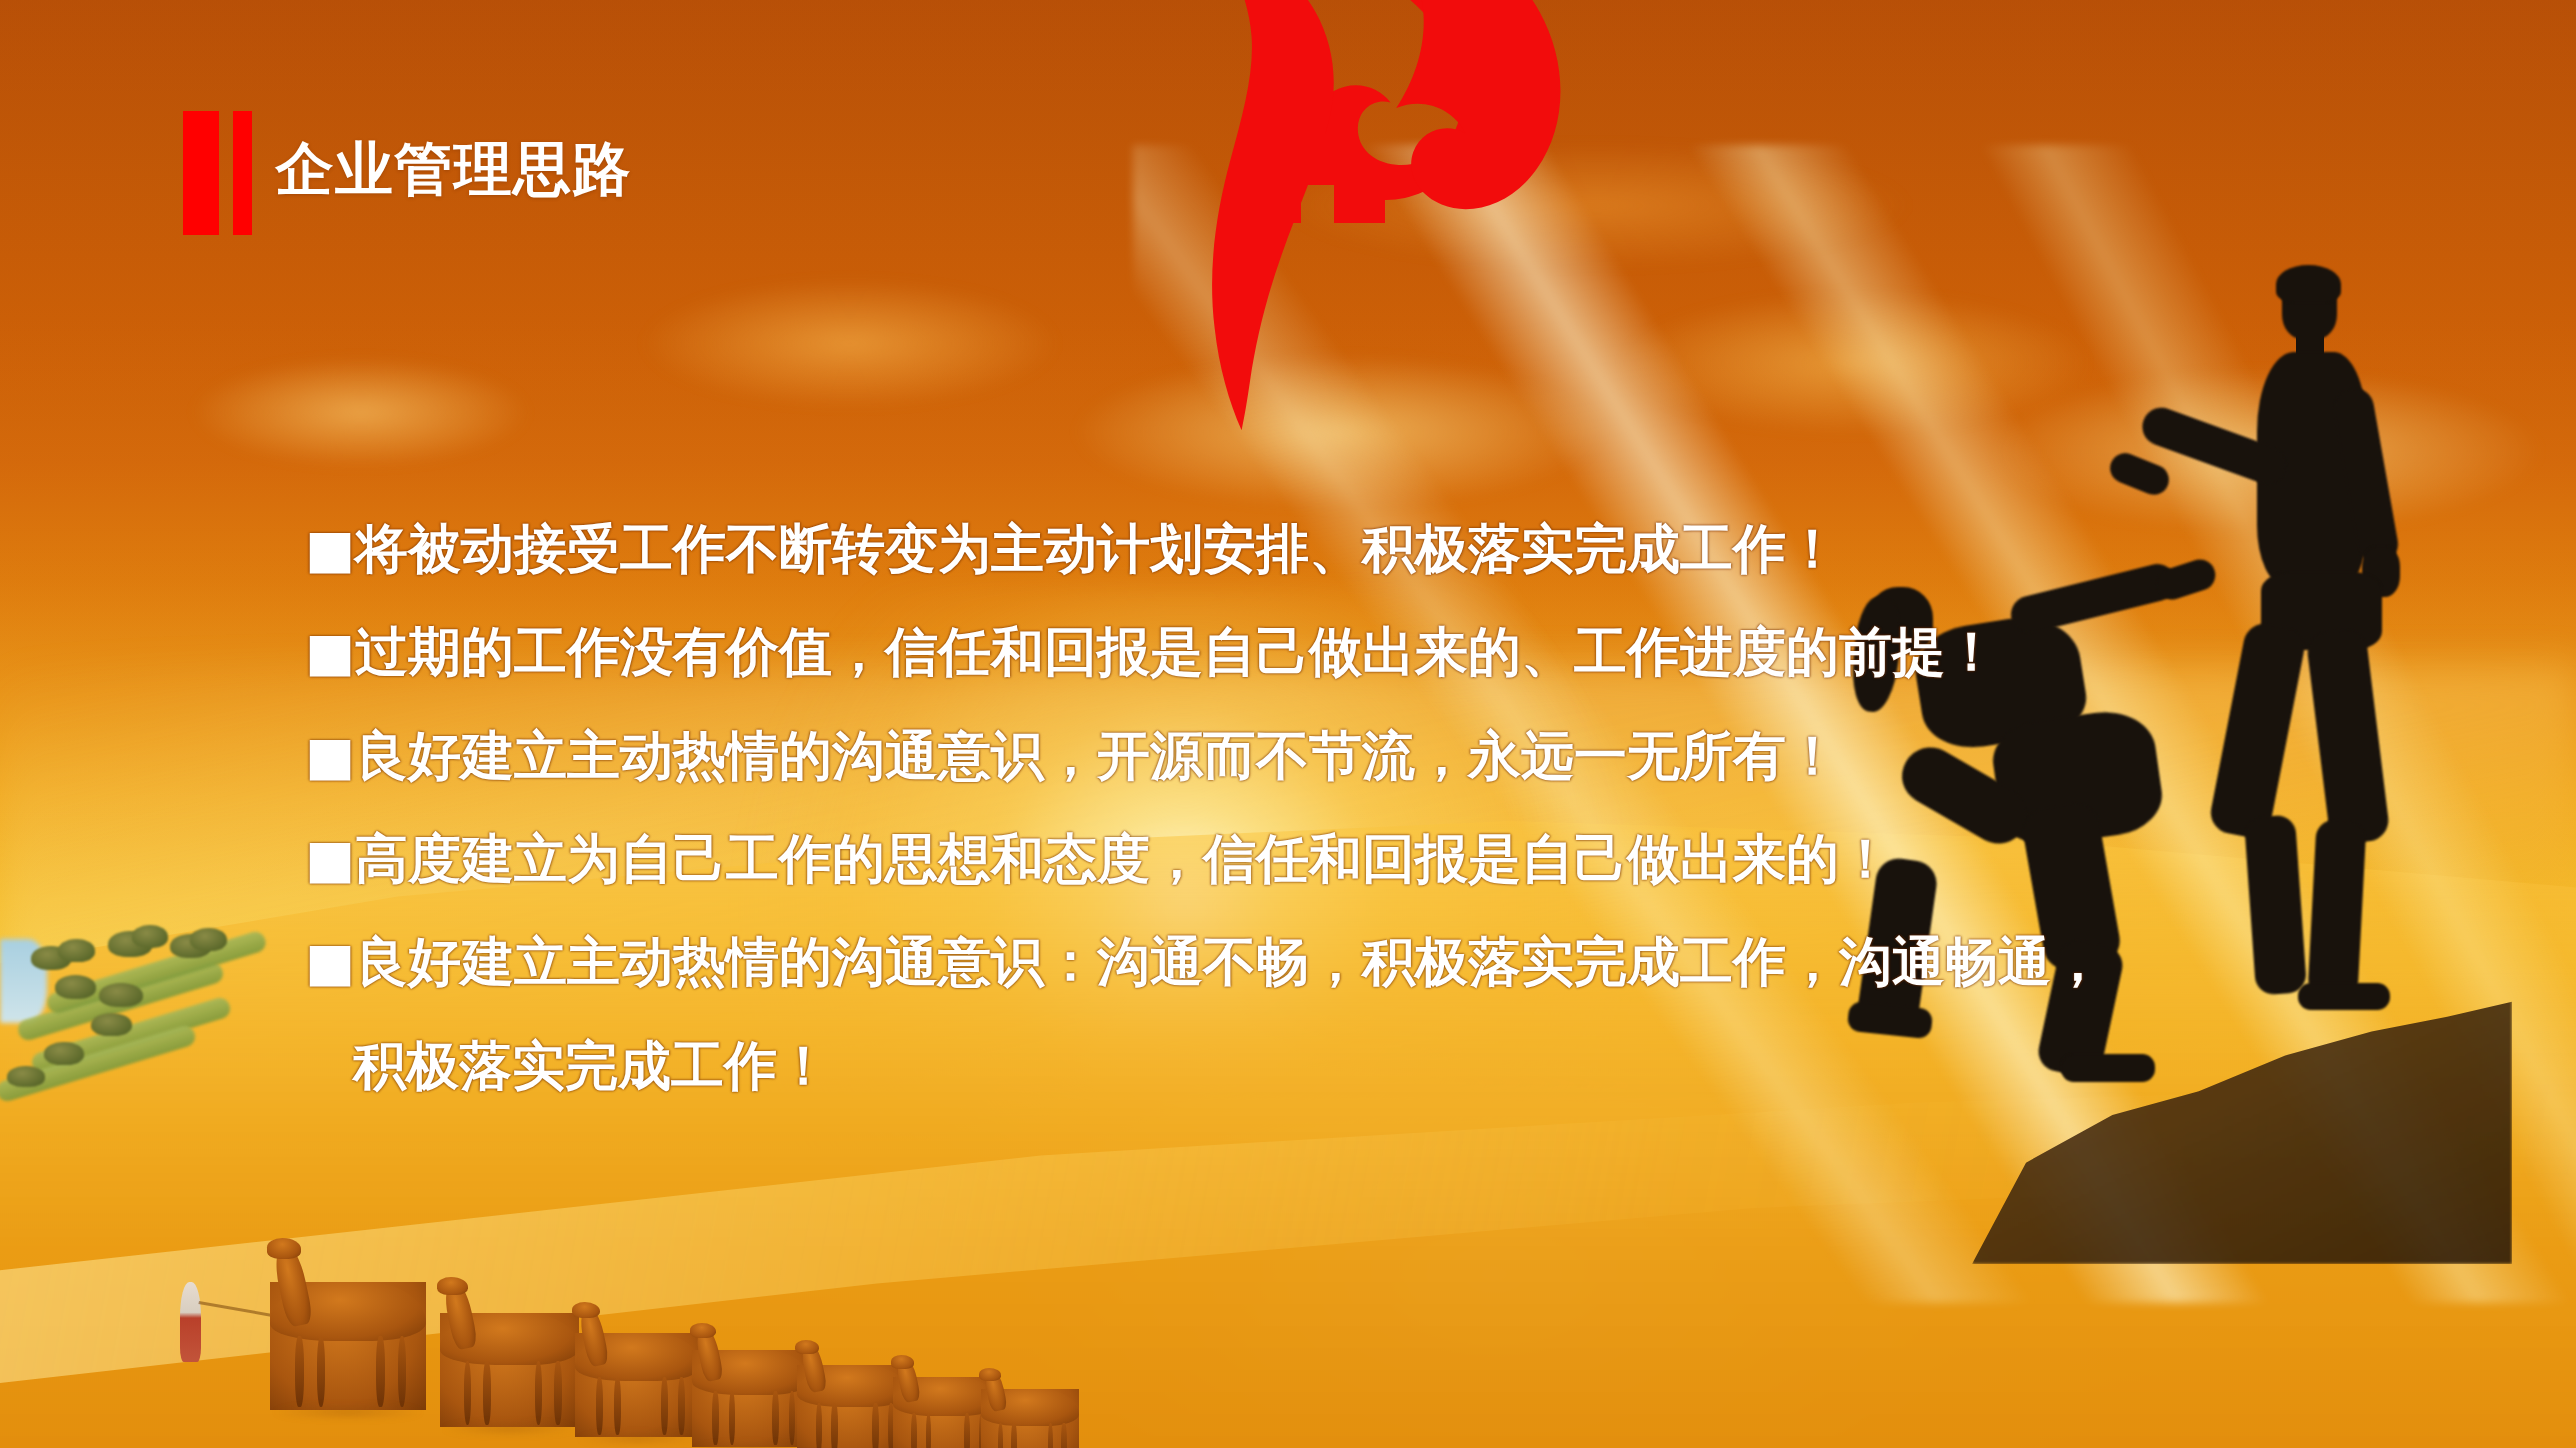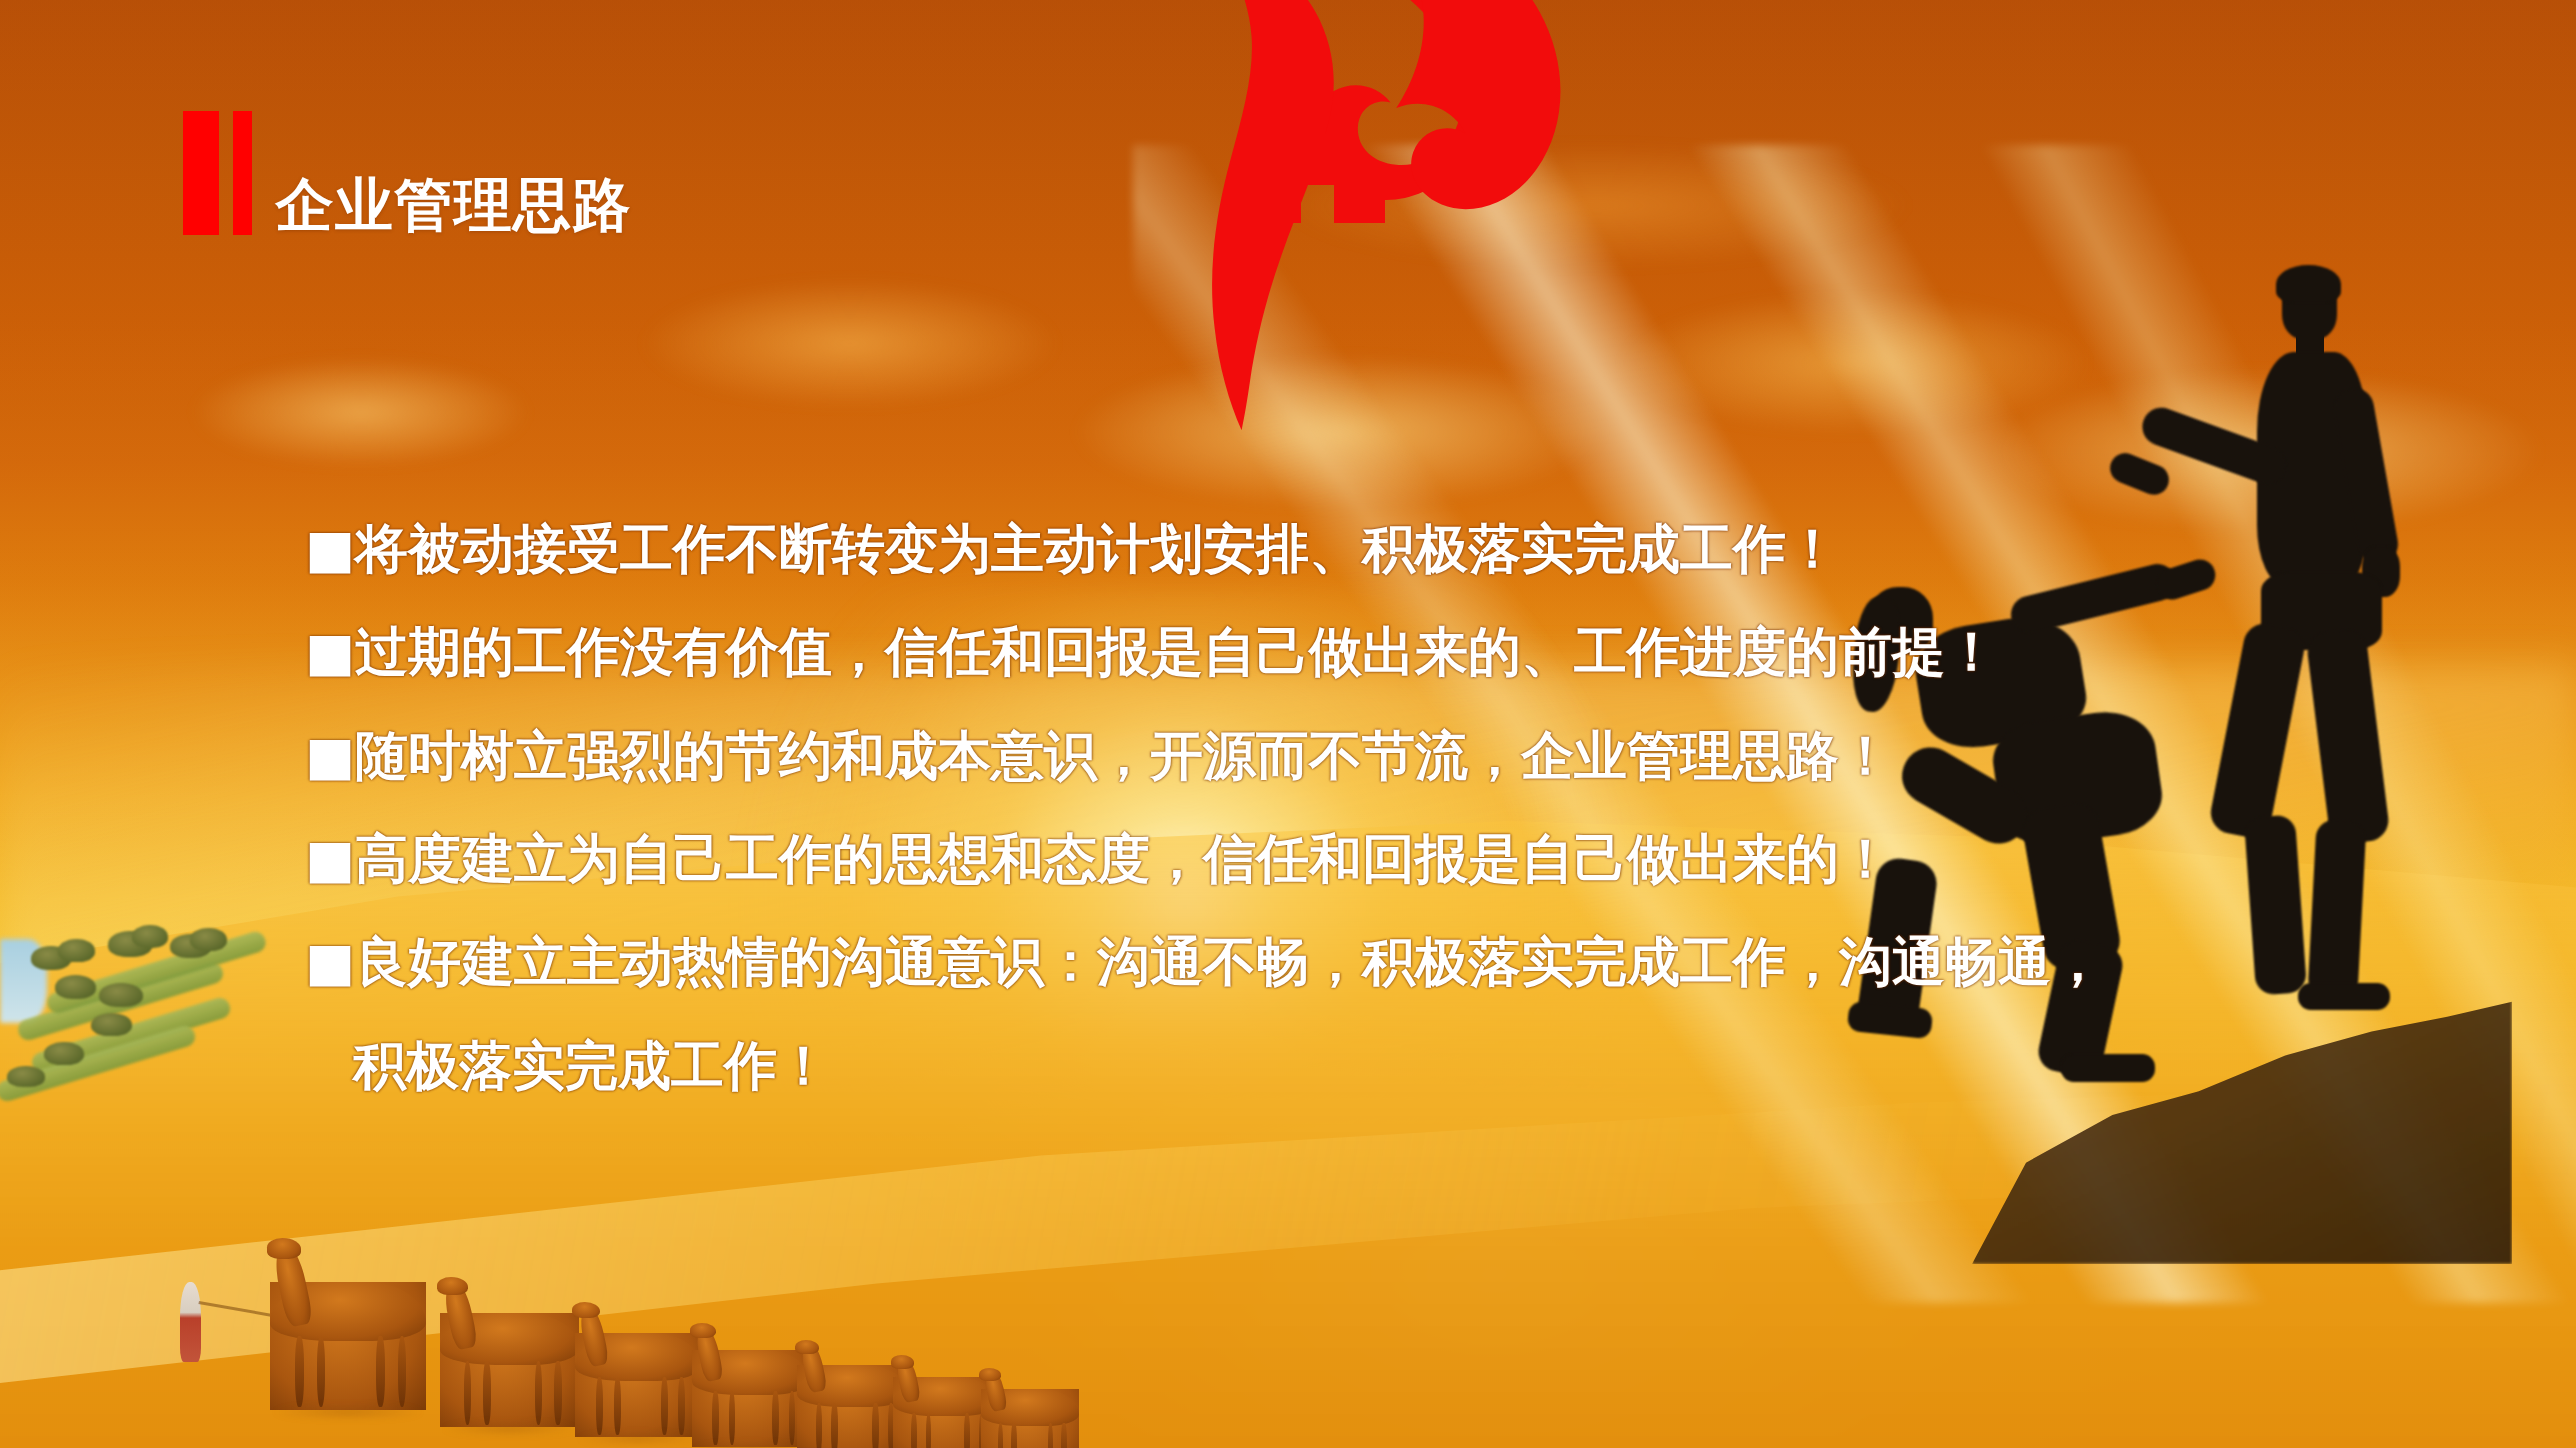--- a/index.html
+++ b/index.html
@@ -237,21 +237,21 @@
   .figure { position: absolute; }
   .sil { position: absolute; background: #18120c; }
   .sil.soft { filter: blur(0.9px); }
 
   
   .header {
     position: absolute;
     left: 183px;
     top: 105px;
     display: flex;
-    align-items: flex-end;
+    align-items: center;
     gap: 24px;
     z-index: 40;
   }
   .bar-group { display: flex; align-items: flex-start; gap: 14px; margin-top: 5.7px; }
   .bar-wide { width: 36px; height: 124px; background: #ff0000; }
   .bar-thin { width: 18.5px; height: 124px; background: #ff0000; }
   .titles { display: flex; flex-direction: column; }
   .title-cn {
     font-family: "DejaVu Sans", "Liberation Sans", sans-serif;
     font-weight: 700;
@@ -514,20 +514,20 @@
       <div class="bar-thin"></div>
     </div>
     <div class="titles">
       <div class="title-cn">企业管理思路</div>
     </div>
   </div>
 
   <div class="bullets">
     <div class="bullet-line"><span>■</span><span>将被动接受工作不断转变为主动计划安排、积极落实完成工作！</span></div>
     <div class="bullet-line"><span>■</span><span>过期的工作没有价值，信任和回报是自己做出来的、工作进度的前提！</span></div>
-    <div class="bullet-line"><span>■</span><span>随时树立强烈的节约和成本意识，开源而不节流，企业管理思路！</span></div>
+    <div class="bullet-line"><span>■</span><span>良好建立主动热情的沟通意识，开源而不节流，永远一无所有！</span></div>
     <div class="bullet-line"><span>■</span><span>高度建立为自己工作的思想和态度，信任和回报是自己做出来的！</span></div>
     <div class="bullet-line"><span>■</span><span>良好建立主动热情的沟通意识：沟通不畅，积极落实完成工作，沟通畅通，</span></div>
     <div class="bullet-line indent"><span>积极落实完成工作！</span></div>
   </div>
 
 </div>
 
 
 </body></html>

